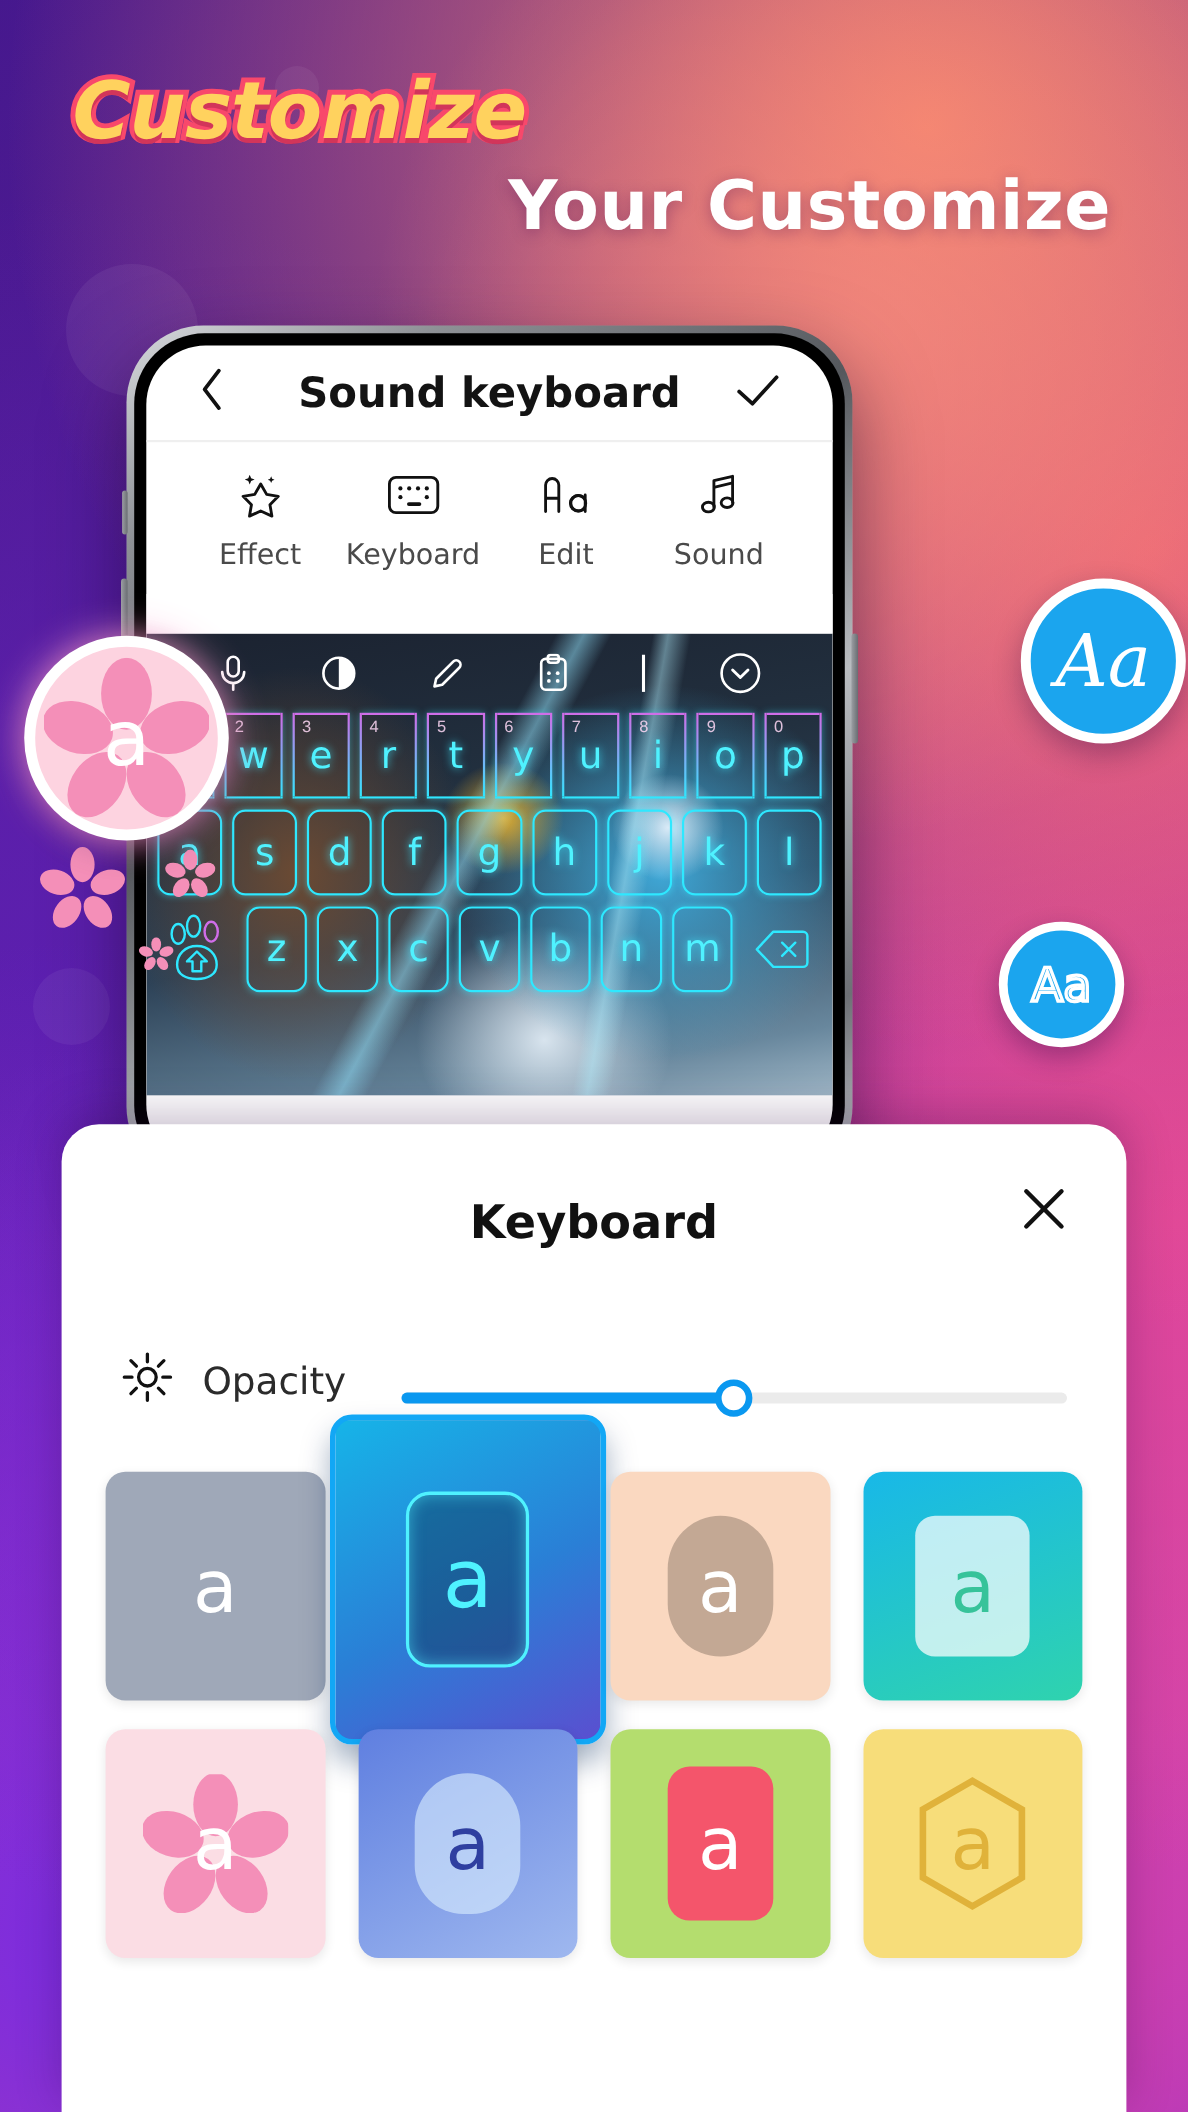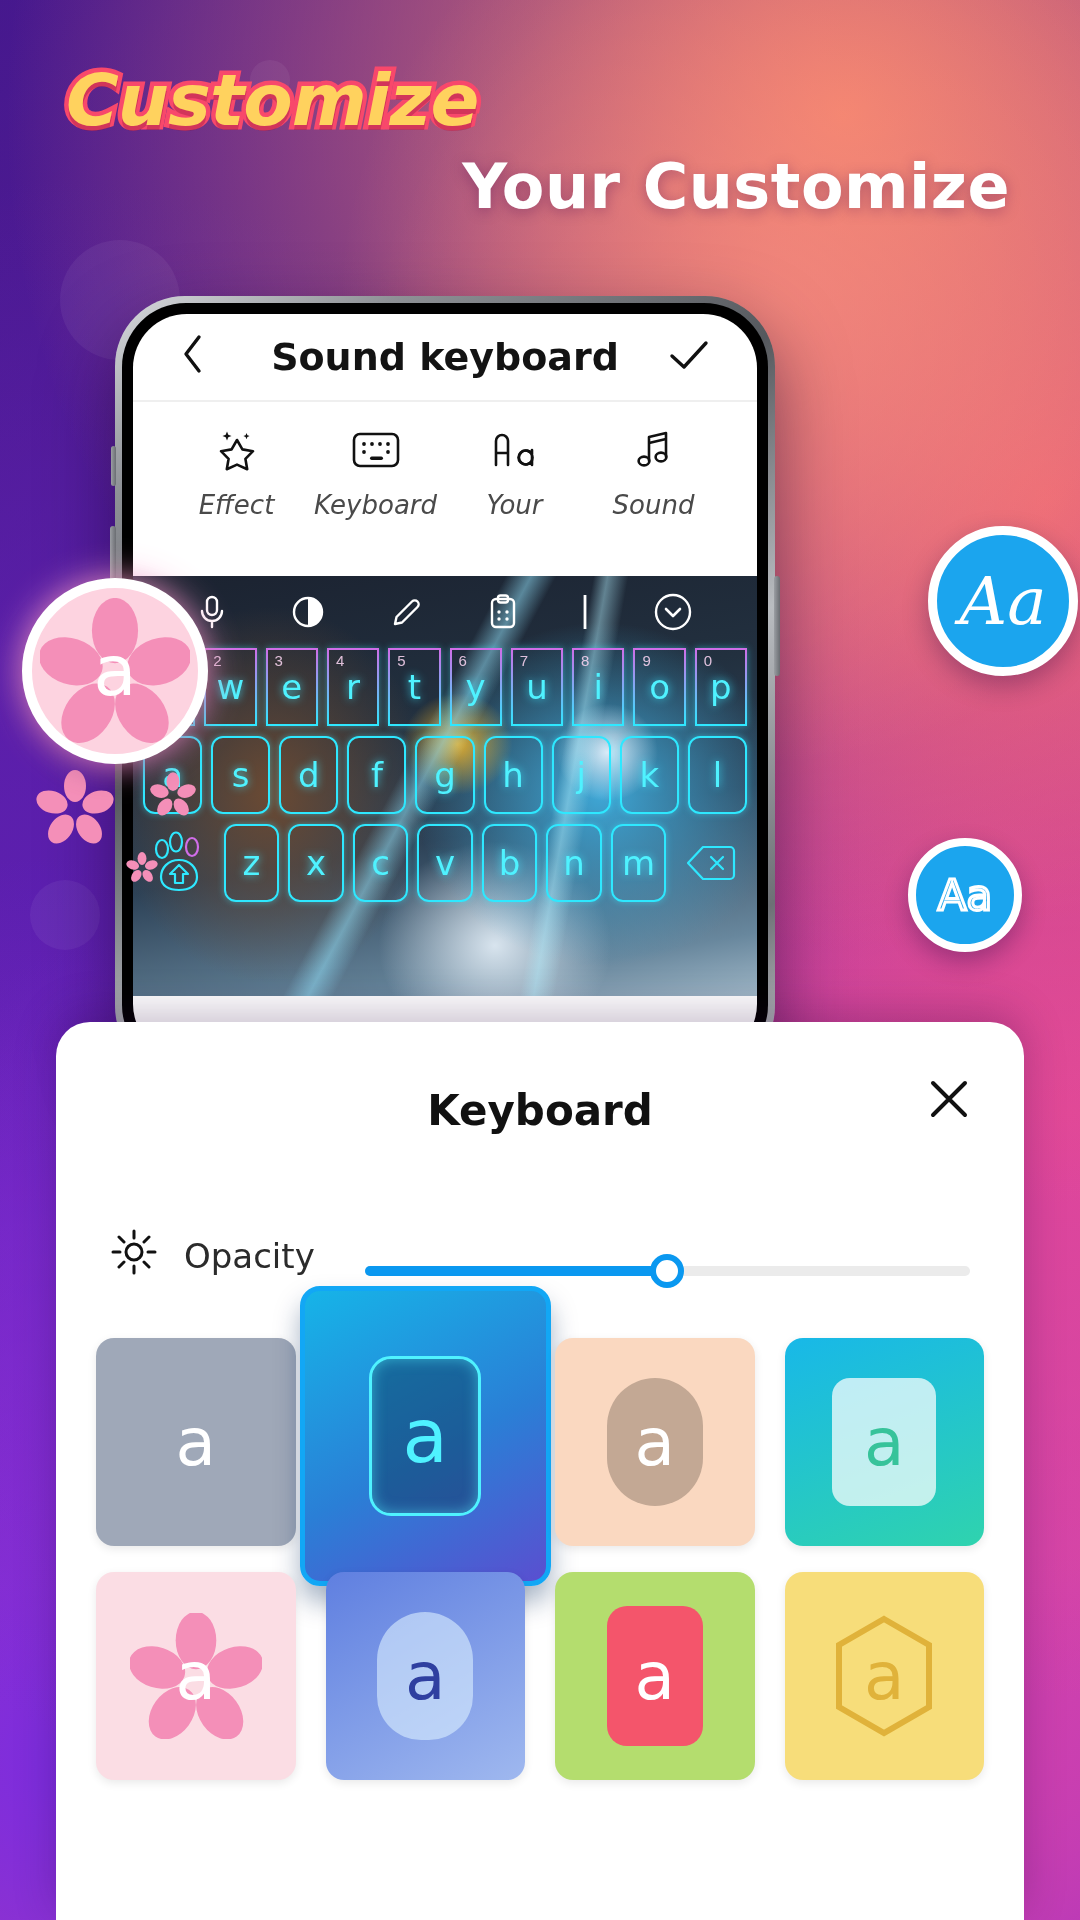--- a/index.html
+++ b/index.html
@@ -107,21 +107,21 @@
   #app-title {
     position:absolute; left:0; right:0; text-align:center;
     font-size:38px; font-weight:bold; color:#131313;
     font-family:"DejaVu Sans", sans-serif;
   }
   #done-btn { margin-left:auto; }
   #header-divider { height:2px; background:#efefef; margin:0 0px; }
 
   
   #tab-bar { display:flex; padding:24px 34px 20px; }
-  .tab { flex:1; display:flex; flex-direction:column; align-items:center; gap:16px;font-style:italic; }
+  .tab { flex:1; display:flex; flex-direction:column; align-items:center; gap:16px; }
   .tab .tab-ico { height:48px; display:flex; align-items:center; justify-content:center; }
   .tab .tab-label { font-size:26px; color:#4a4a4a; font-family:"DejaVu Sans", sans-serif; }
 
   #tab-spacer { height:36px; background:#fff; }
 
   
   #kb-preview { position:relative; height:420px; overflow:hidden; }
   #kb-wallpaper {
     position:absolute; inset:0;
     background:
@@ -294,21 +294,21 @@
         </div>
 
         <div class="tab">
           <span class="tab-ico">
             <svg width="50" height="42" viewBox="0 0 50 42">
               <path d="M6 36V12a6 6 0 0 1 12 0v24M6 24h12" stroke="#111" stroke-width="2.6" fill="none" stroke-linecap="round"></path>
               <path d="M42 21v15M42 25a7 7 0 1 0 0 7" stroke="#111" stroke-width="2.6" fill="none" stroke-linecap="round"></path>
               <circle cx="35.5" cy="28.5" r="7" fill="none" stroke="#111" stroke-width="2.6"></circle>
             </svg>
           </span>
-          <span class="tab-label">Your</span>
+          <span class="tab-label">Edit</span>
         </div>
 
         <div class="tab">
           <span class="tab-ico">
             <svg width="44" height="44" viewBox="0 0 44 44">
               <path d="M17 33V9l17-4v24" stroke="#111" stroke-width="2.6" fill="none" stroke-linecap="round" stroke-linejoin="round"></path>
               <path d="M17 15l17-4" stroke="#111" stroke-width="2.6" fill="none"></path>
               <ellipse cx="12" cy="33" rx="5.4" ry="4.4" fill="none" stroke="#111" stroke-width="2.6"></ellipse>
               <ellipse cx="29" cy="29" rx="5.4" ry="4.4" fill="none" stroke="#111" stroke-width="2.6"></ellipse>
             </svg>

